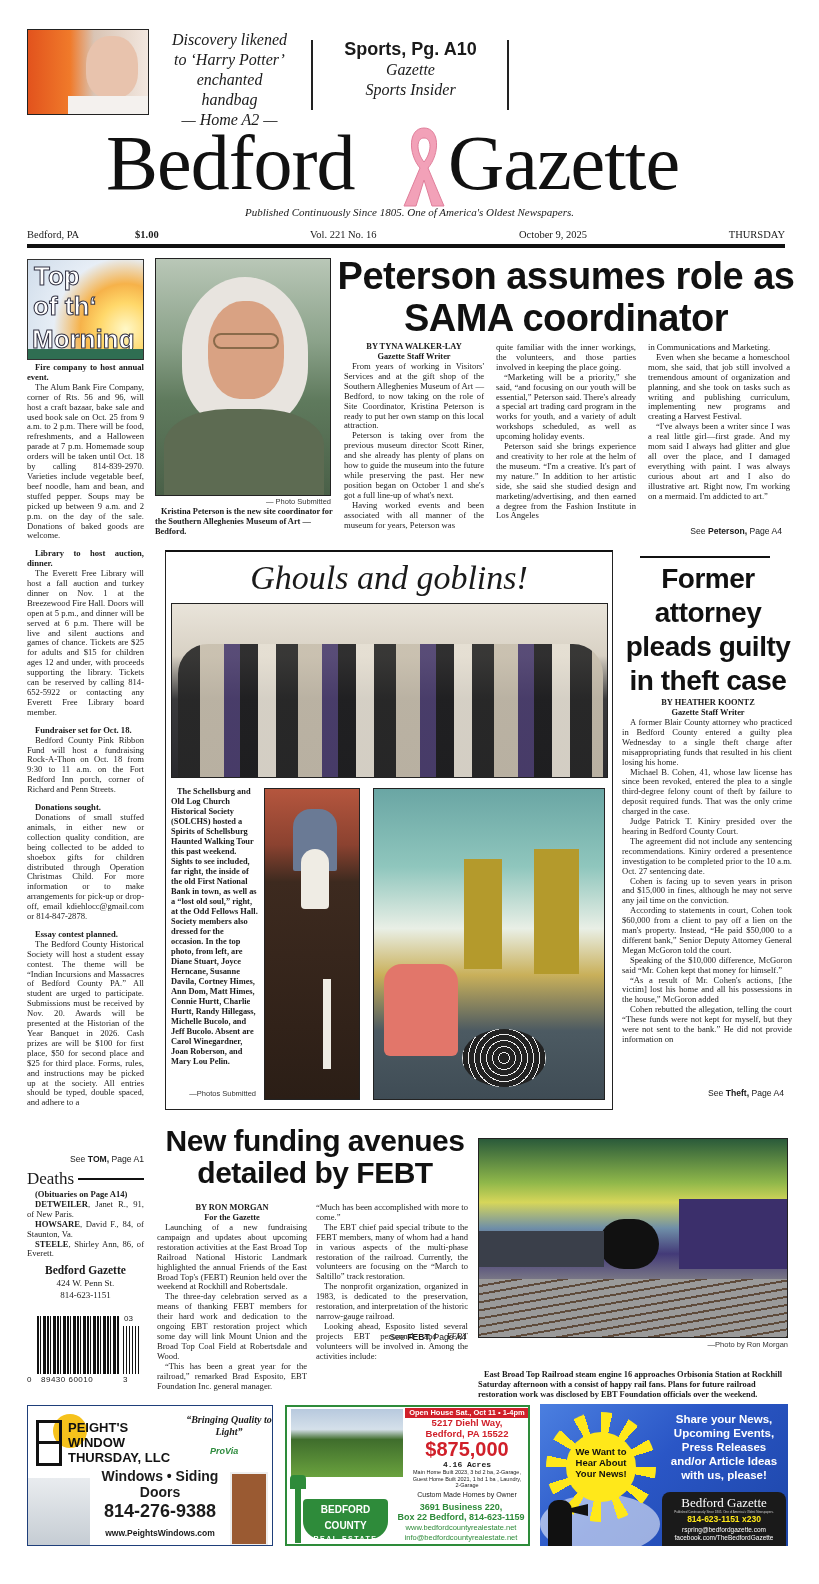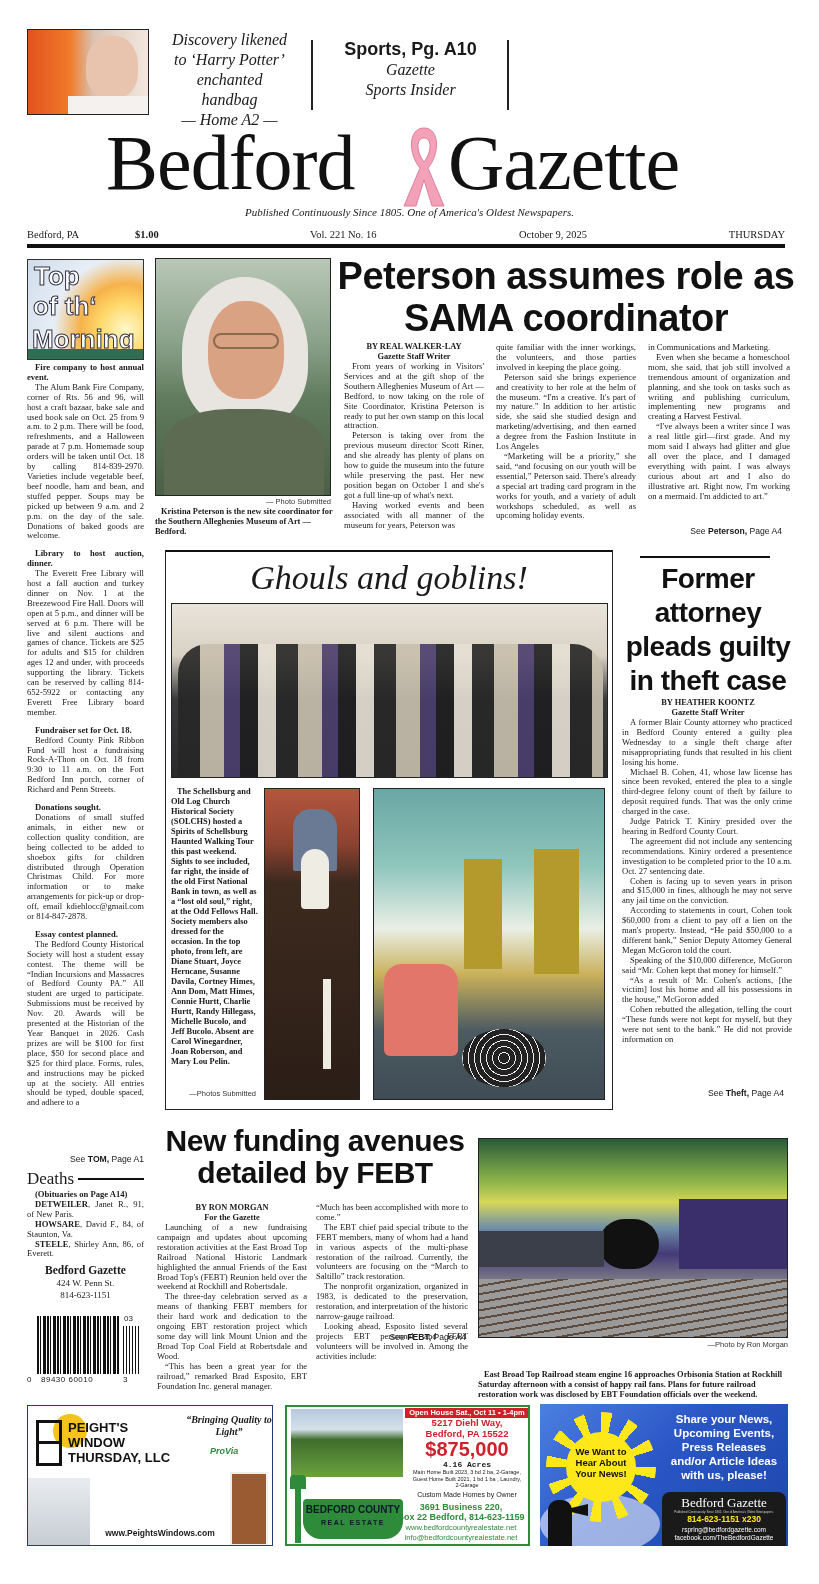--- a/index.html
+++ b/index.html
@@ -112,32 +112,32 @@
   <div style="position:absolute;left:52px;top:42px;width:76px;height:98px;border-radius:46% 46% 42% 42%;background:#d9a283;"></div>
   <div style="position:absolute;left:57px;top:74px;width:66px;height:16px;border:2px solid #8a6a4a;border-radius:8px;"></div>
   <div style="position:absolute;left:8px;top:150px;width:160px;height:90px;border-radius:40% 40% 0 0;background:#5d6b52;"></div>
 </div>
 <div class="abs credit" style="left:155px;top:497px;width:176px;">— Photo Submitted</div>
 <div class="abs caption" style="left:155px;top:507px;width:178px;text-indent:6px;">Kristina Peterson is the new site coordinator for the Southern Alleghenies Museum of Art — Bedford.</div>
 
 <div class="abs headline" style="left:336px;top:255px;width:460px;font-size:38px;line-height:42px;">Peterson assumes role as SAMA coordinator</div>
 
 <div class="abs" style="left:344px;top:342px;width:140px;">
-  <div class="byline">BY REAL WALKER-LAY</div>
+  <div class="byline">BY TYNA WALKER-LAY</div>
   <div class="byline">Gazette Staff Writer</div>
 </div>
 <div class="abs body-text" style="left:344px;top:362px;width:140px;">
   <p>From years of working in Visitors' Services and at the gift shop of the Southern Alleghenies Museum of Art —Bedford, to now taking on the role of Site Coordinator, Kristina Peterson is ready to put her own stamp on this local attraction.</p>
   <p>Peterson is taking over from the previous museum director Scott Riner, and she already has plenty of plans on how to guide the museum into the future while preserving the past. Her new position began on October 1 and she's got a full line-up of what's next.</p>
   <p>Having worked events and been associated with all manner of the museum for years, Peterson was</p>
 </div>
 <div class="abs body-text" style="left:496px;top:343px;width:140px;">
   <p style="text-indent:0;">quite familiar with the inner workings, the volunteers, and those parties involved in keeping the place going.</p>
+  <p>“Marketing will be a priority,” she said, “and focusing on our youth will be essential,” Peterson said. There's already a special art trading card program in the works for youth, and a variety of adult workshops scheduled, as well as upcoming holiday events.</p>
   <p>Peterson said she brings experience and creativity to her role at the helm of the museum. “I'm a creative. It's part of my nature.” In addition to her artistic side, she said she studied design and marketing/advertising, and then earned a degree from the Fashion Institute in Los Angeles</p>
-  <p>“Marketing will be a priority,” she said, “and focusing on our youth will be essential,” Peterson said. There's already a special art trading card program in the works for youth, and a variety of adult workshops scheduled, as well as upcoming holiday events.</p>
 </div>
 <div class="abs body-text" style="left:648px;top:343px;width:142px;">
   <p style="text-indent:0;">in Communications and Marketing.</p>
   <p>Even when she became a homeschool mom, she said, that job still involved a tremendous amount of organization and planning, and she took on tasks such as writing and publishing curriculum, implementing new programs and creating a Harvest Festival.</p>
   <p>“I've always been a writer since I was a real little girl—first grade. And my mom said I always had glitter and glue all over the place, and I damaged everything with paint. I was always curious about art and I also do illustrative art. Right now, I'm working on a mermaid. I'm addicted to art.”</p>
 </div>
 <div class="abs see" style="left:648px;top:526px;width:134px;">
   <span>See </span><b>Peterson,</b><span> Page A4</span>
 </div>
 
@@ -216,37 +216,42 @@
   <div style="position:absolute;left:8px;top:35px;width:26px;height:3px;background:#111;"></div>
   <div class="sans" style="position:absolute;left:40px;top:14px;font-weight:bold;font-size:13px;line-height:15px;color:#111;">
     <div>PEIGHT'S</div>
     <div>WINDOW</div>
     <div>THURSDAY, LLC</div>
   </div>
   <div class="serif" style="position:absolute;left:158px;top:8px;width:86px;text-align:center;font-style:italic;font-weight:bold;font-size:10px;line-height:12px;">“Bringing Quality to Light”</div>
   <div class="sans" style="position:absolute;left:182px;top:40px;font-weight:bold;font-style:italic;font-size:9px;color:#2c8a3c;">ProVia</div>
   <div style="position:absolute;left:0;top:72px;width:62px;height:68px;background:linear-gradient(180deg,#e9ecef,#c5ccd3);"></div>
   <div style="position:absolute;left:202px;top:66px;width:38px;height:74px;background:#9a5a32;border:2px solid #eee;"></div>
+  <div class="sans" style="position:absolute;left:62px;top:62px;width:140px;text-align:center;font-weight:bold;color:#1b1b1b;">
+    <div style="font-size:14px;line-height:16px;">Windows • Siding</div>
+    <div style="font-size:14px;line-height:16px;">Doors</div>
+    <div style="font-size:18px;line-height:22px;">814-276-9388</div>
+  </div>
   <div class="sans" style="position:absolute;left:62px;top:122px;width:140px;text-align:center;font-weight:bold;font-size:8.5px;">www.PeightsWindows.com</div>
 </div>
 
 <div class="abs" style="left:285px;top:1405px;width:245px;height:141px;border:2px solid #2e8b3a;background:#fff;overflow:hidden;">
   <div style="position:absolute;left:4px;top:2px;width:112px;height:68px;background:linear-gradient(180deg,#b7c9de 0%,#d5e0ea 30%,#3f6d2c 45%,#6aa23e 100%);"></div>
   <div class="sans" style="position:absolute;left:118px;top:1px;width:124px;background:#d0202a;color:#fff;font-weight:bold;font-size:7.5px;text-align:center;line-height:10px;">Open House Sat., Oct 11 • 1-4pm</div>
   <div class="sans" style="position:absolute;left:118px;top:11px;width:124px;text-align:center;">
     <div style="color:#d0202a;font-weight:bold;font-size:9.5px;line-height:10px;">5217 Diehl Way,</div>
     <div style="color:#d0202a;font-weight:bold;font-size:9.5px;line-height:11px;">Bedford, PA 15522</div>
     <div style="color:#d0202a;font-weight:bold;font-size:20px;line-height:21px;">$875,000</div>
     <div style="font-weight:bold;font-size:8px;line-height:9px;font-family:Liberation Mono, monospace;">4.16 Acres</div>
     <div style="font-size:5.5px;line-height:6.5px;padding:0 6px;">Main Home Built 2023, 3 bd 2 ba, 2-Garage, Guest Home Built 2021, 1 bd 1 ba , Laundry, 2-Garage</div>
     <div style="font-size:7px;line-height:9px;margin-top:1px;">Custom Made Homes by Owner</div>
   </div>
   <div style="position:absolute;left:8px;top:74px;width:6px;height:62px;background:#2e8b3a;"></div>
   <div style="position:absolute;left:3px;top:68px;width:16px;height:14px;border-radius:4px 4px 0 0;background:#2e8b3a;"></div>
-  <div class="sans" style="position:absolute;left:16px;top:92px;width:100px;height:40px;background:#2e8b3a;border-radius:4px 4px 18px 18px;color:#0f172a;text-align:center;">
+  <div class="sans" style="position:absolute;left:16px;top:92px;width:85px;height:40px;background:#2e8b3a;border-radius:4px 4px 18px 18px;color:#ffffff;text-align:center;">
     <div style="font-weight:bold;font-size:10px;line-height:16px;padding-top:3px;">BEDFORD COUNTY</div>
     <div style="font-weight:bold;font-size:7px;letter-spacing:1.5px;line-height:9px;">REAL ESTATE</div>
   </div>
   <div class="sans" style="position:absolute;left:104px;top:95px;width:140px;text-align:center;">
     <div style="color:#2e8b3a;font-weight:bold;font-size:9px;line-height:10px;">3691 Business 220,</div>
     <div style="color:#2e8b3a;font-weight:bold;font-size:9px;line-height:11px;">Box 22 Bedford, 814-623-1159</div>
     <div style="color:#2e8b3a;font-size:7.5px;line-height:10px;">www.bedfordcountyrealestate.net</div>
     <div style="color:#2e8b3a;font-size:7.5px;line-height:9px;">info@bedfordcountyrealestate.net</div>
   </div>
 </div>

